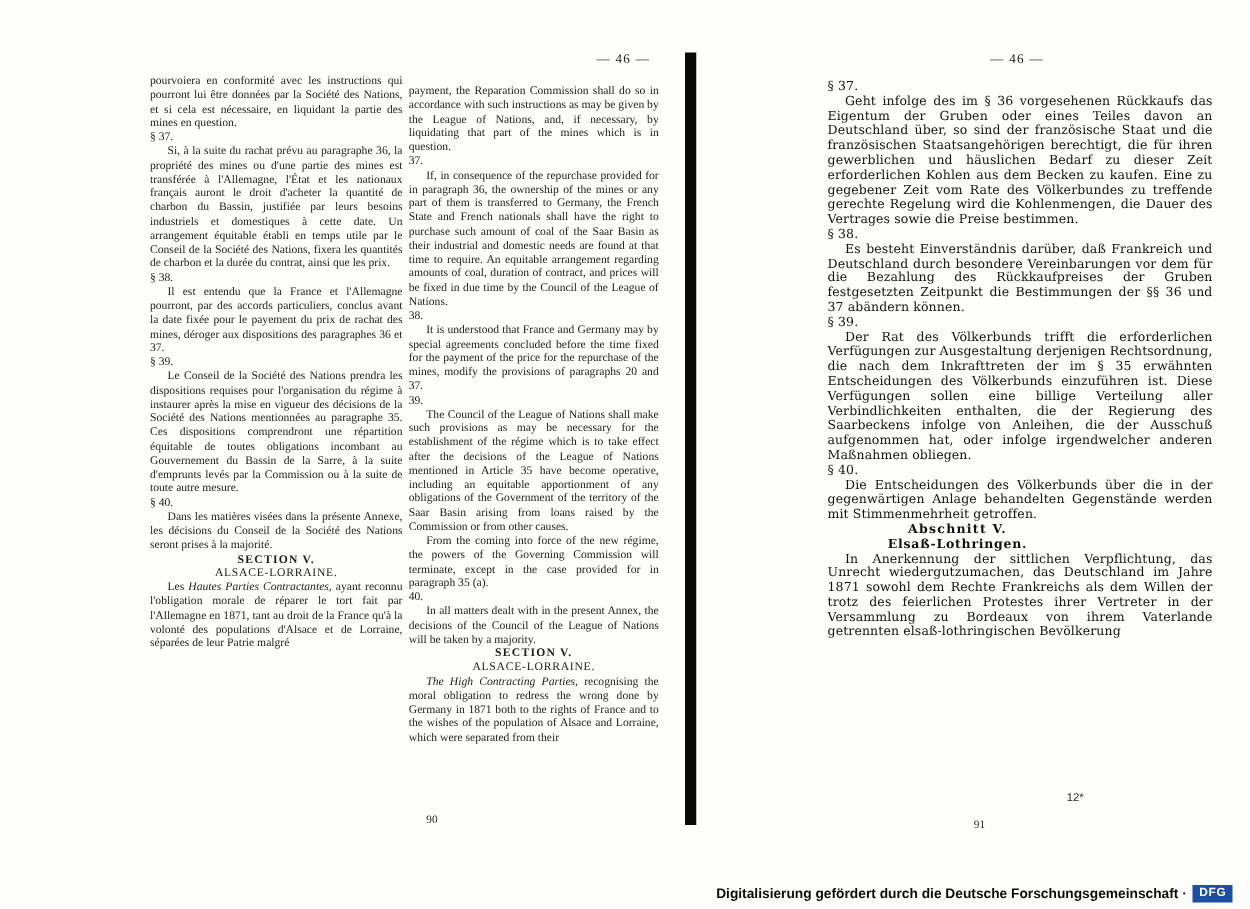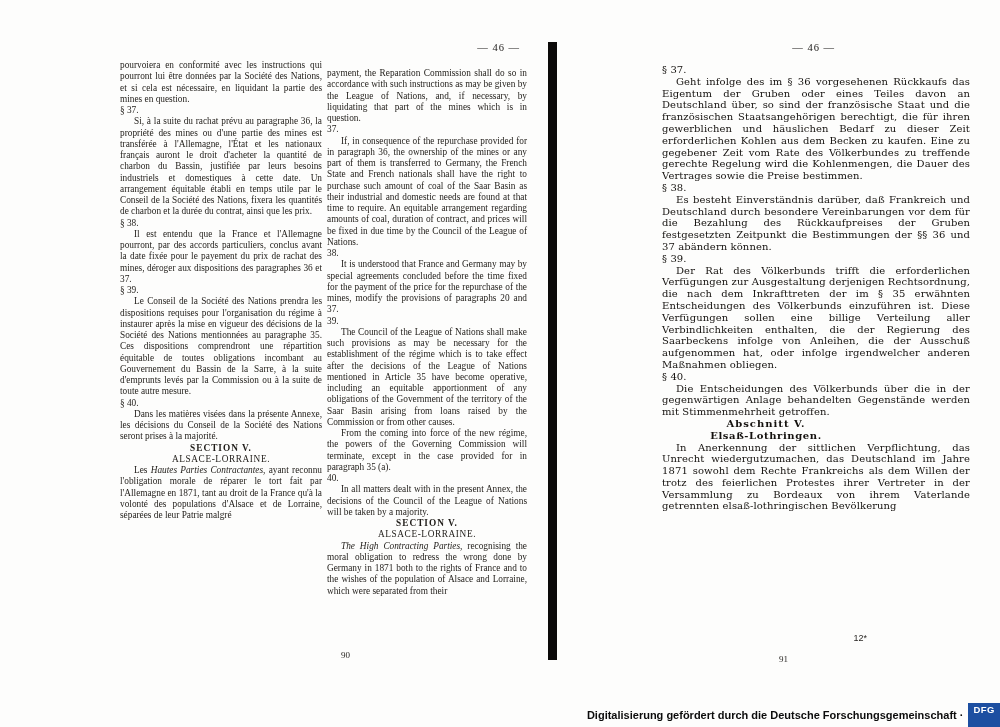--- a/index.html
+++ b/index.html
@@ -41,28 +41,28 @@
     position:absolute;left:548px;top:42px;width:9px;height:618px;
     background:#0b0a09;
   }
   .page-num{
     position:absolute;font-size:9px;color:#2a2724;text-align:right;width:34px;
   }
   .pn-90{left:316px;top:650px;}
   .pn-91{left:754px;top:654px;font-family:Liberation Serif, serif;}
   .pn-sig{left:833px;top:633px;font-family:Liberation Sans, sans-serif;}
   .dfg-footer{
-    position:absolute;right:0;bottom:4px;height:16px;
+    position:absolute;right:14px;bottom:4px;height:16px;
     display:flex;align-items:center;gap:5px;
     font-family:"Liberation Sans", sans-serif;font-weight:bold;
     font-size:11px;color:#0c0c0c;justify-content:flex-end;
   }
   .dfg-logo{
     background:#1d4fa1;color:#ffffff;font-size:9.5px;font-weight:bold;
-    padding:1px 5px 12px 5px;letter-spacing:.5px;line-height:11px;
+    padding:1px 5px 2px 5px;letter-spacing:.5px;line-height:11px;
   }
   .ital{font-style:italic;}
 </style>
 </head>
 <body>
 
 <div class="page-header hdr-left">—  46  —</div>
 
 <div class="col col-fr">
   <p class="noindent">pourvoiera en conformité avec les instructions qui pourront lui être données par la Société des Nations, et si cela est nécessaire, en liquidant la partie des mines en question.</p>

